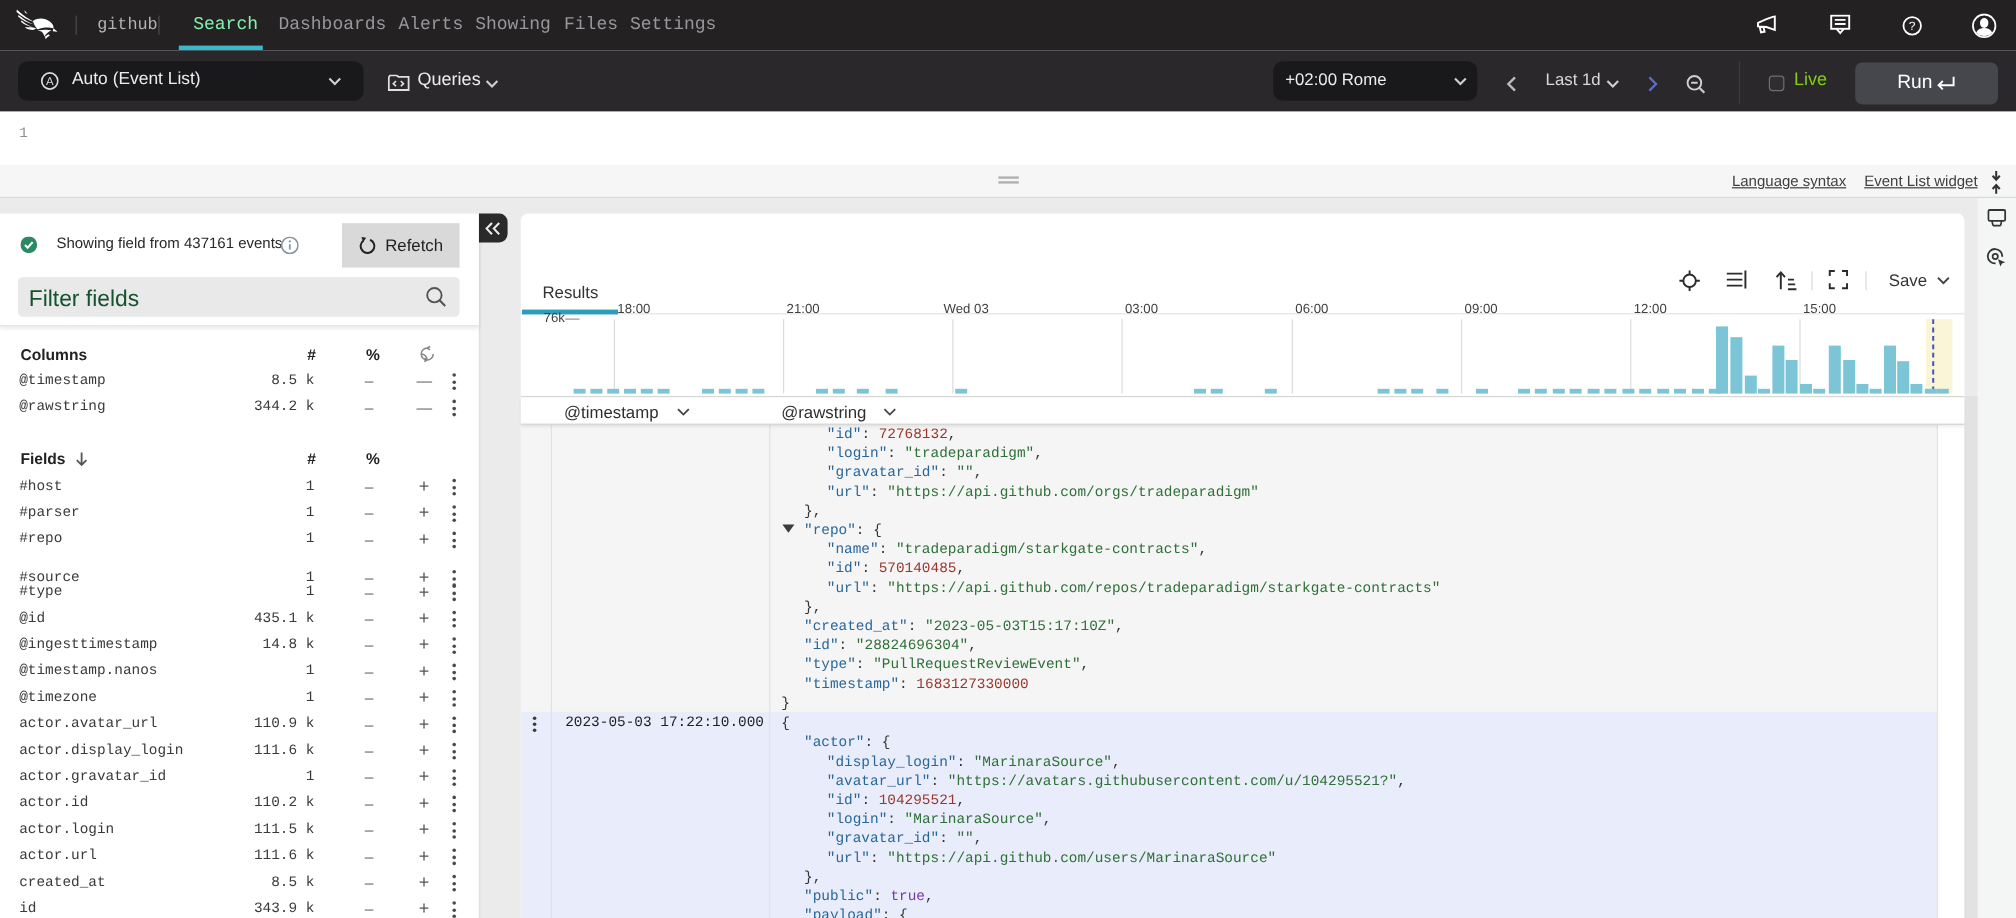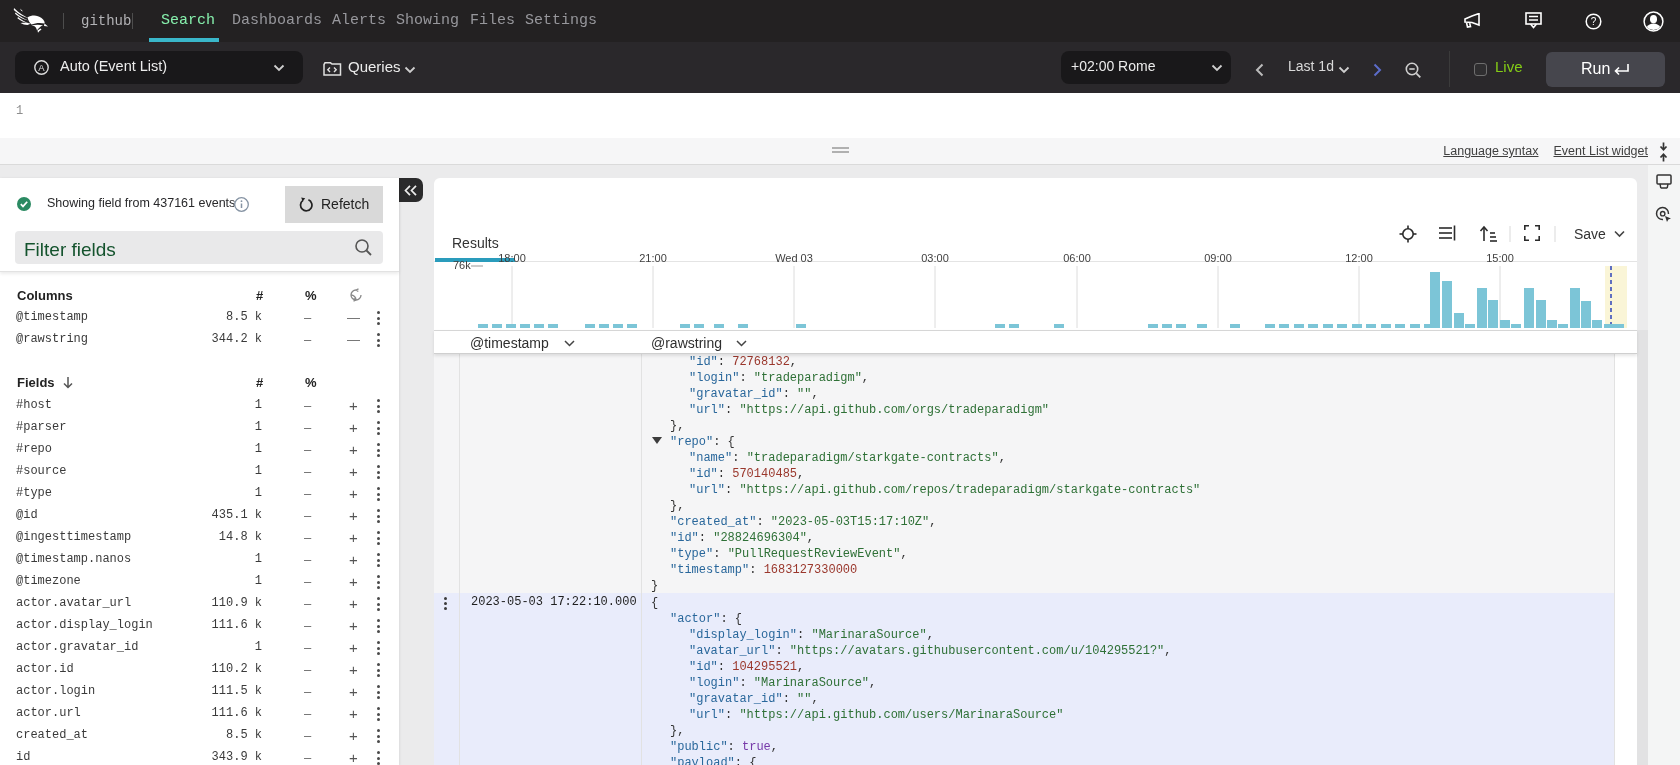--- a/index.html
+++ b/index.html
@@ -35,21 +35,21 @@
 .fplus { position:absolute; left:349px; top:2px; color:#555; font-size:15px; }
 .femdash { position:absolute; left:347px; top:3px; color:#666; font-size:13px; }
 .kb { position:absolute; left:377px; top:4px; width:4px; }
 .kb i { display:block; width:3px; height:3px; border-radius:50%; background:#4a4a4a; margin-bottom:2.5px; }
 
 #card { position:absolute; left:434px; top:178px; width:1203px; height:587px; background:#fff; border-radius:6px 6px 0 0; }
 #tabrow { position:absolute; left:0; top:0; width:1203px; height:36px; border-bottom:1px solid #e4e4e4;margin-top:48px; }
 #tabrow .t { position:absolute; left:18px; top:9px; font-size:14px; color:#333; }
 #tabrow .u { position:absolute; left:1px; top:32px; width:80px; height:4px; background:#2a9cbc; }
 .cticons { position:absolute; top:47px; }
-.glab { position:absolute; top:74px; width:60px; text-align:center; font-size:11px; color:#3f3f3f; }
+.glab { position:absolute; top:74px; width:60px; text-align:right; font-size:11px; color:#3f3f3f; }
 #y76 { position:absolute; left:19px; top:81px; font-size:11px; color:#3f3f3f; }
 
 #thead { position:absolute; left:0; top:152px; width:1203px; height:24px; background:#fff; border-top:1px solid #d6d6d6; border-bottom:1px solid #cfcfcf; box-shadow:0 2px 3px rgba(0,0,0,.10); z-index:3; }
 #thead .h { position:absolute; top:4px; font-size:14px; color:#2e2e2e; }
 #tbody { position:absolute; left:0; top:176px; width:1203px; height:411px; overflow:hidden; }
 .row1bg { position:absolute; left:0; top:0; width:1180px; height:239px; background:#f5f5f6; }
 .row2bg { position:absolute; left:0; top:239px; width:1180px; height:172px; background:#e9ecfb; }
 .colb { position:absolute; top:0; width:1px; height:411px; background:#e2e2e2; }
 .jsonblk { position:absolute; left:217px; font-family:"Liberation Mono",monospace; font-size:12px; line-height:16px; color:#333; white-space:pre; }
 .jl.l1 { padding-left:19px; }
@@ -273,21 +273,21 @@
       <span class="fname">#repo</span>
       <span class="fcnt">1</span>
       <span class="fdash">–</span>
       <span class="fplus">+</span>
       <span class="kb">
         <i></i>
         <i></i>
         <i></i>
       </span>
     </div>
-    <div class="frow" style="top:283px">
+    <div class="frow" style="top:293px">
       <span class="fname">#source</span>
       <span class="fcnt">1</span>
       <span class="fdash">–</span>
       <span class="fplus">+</span>
       <span class="kb">
         <i></i>
         <i></i>
         <i></i>
       </span>
     </div>

